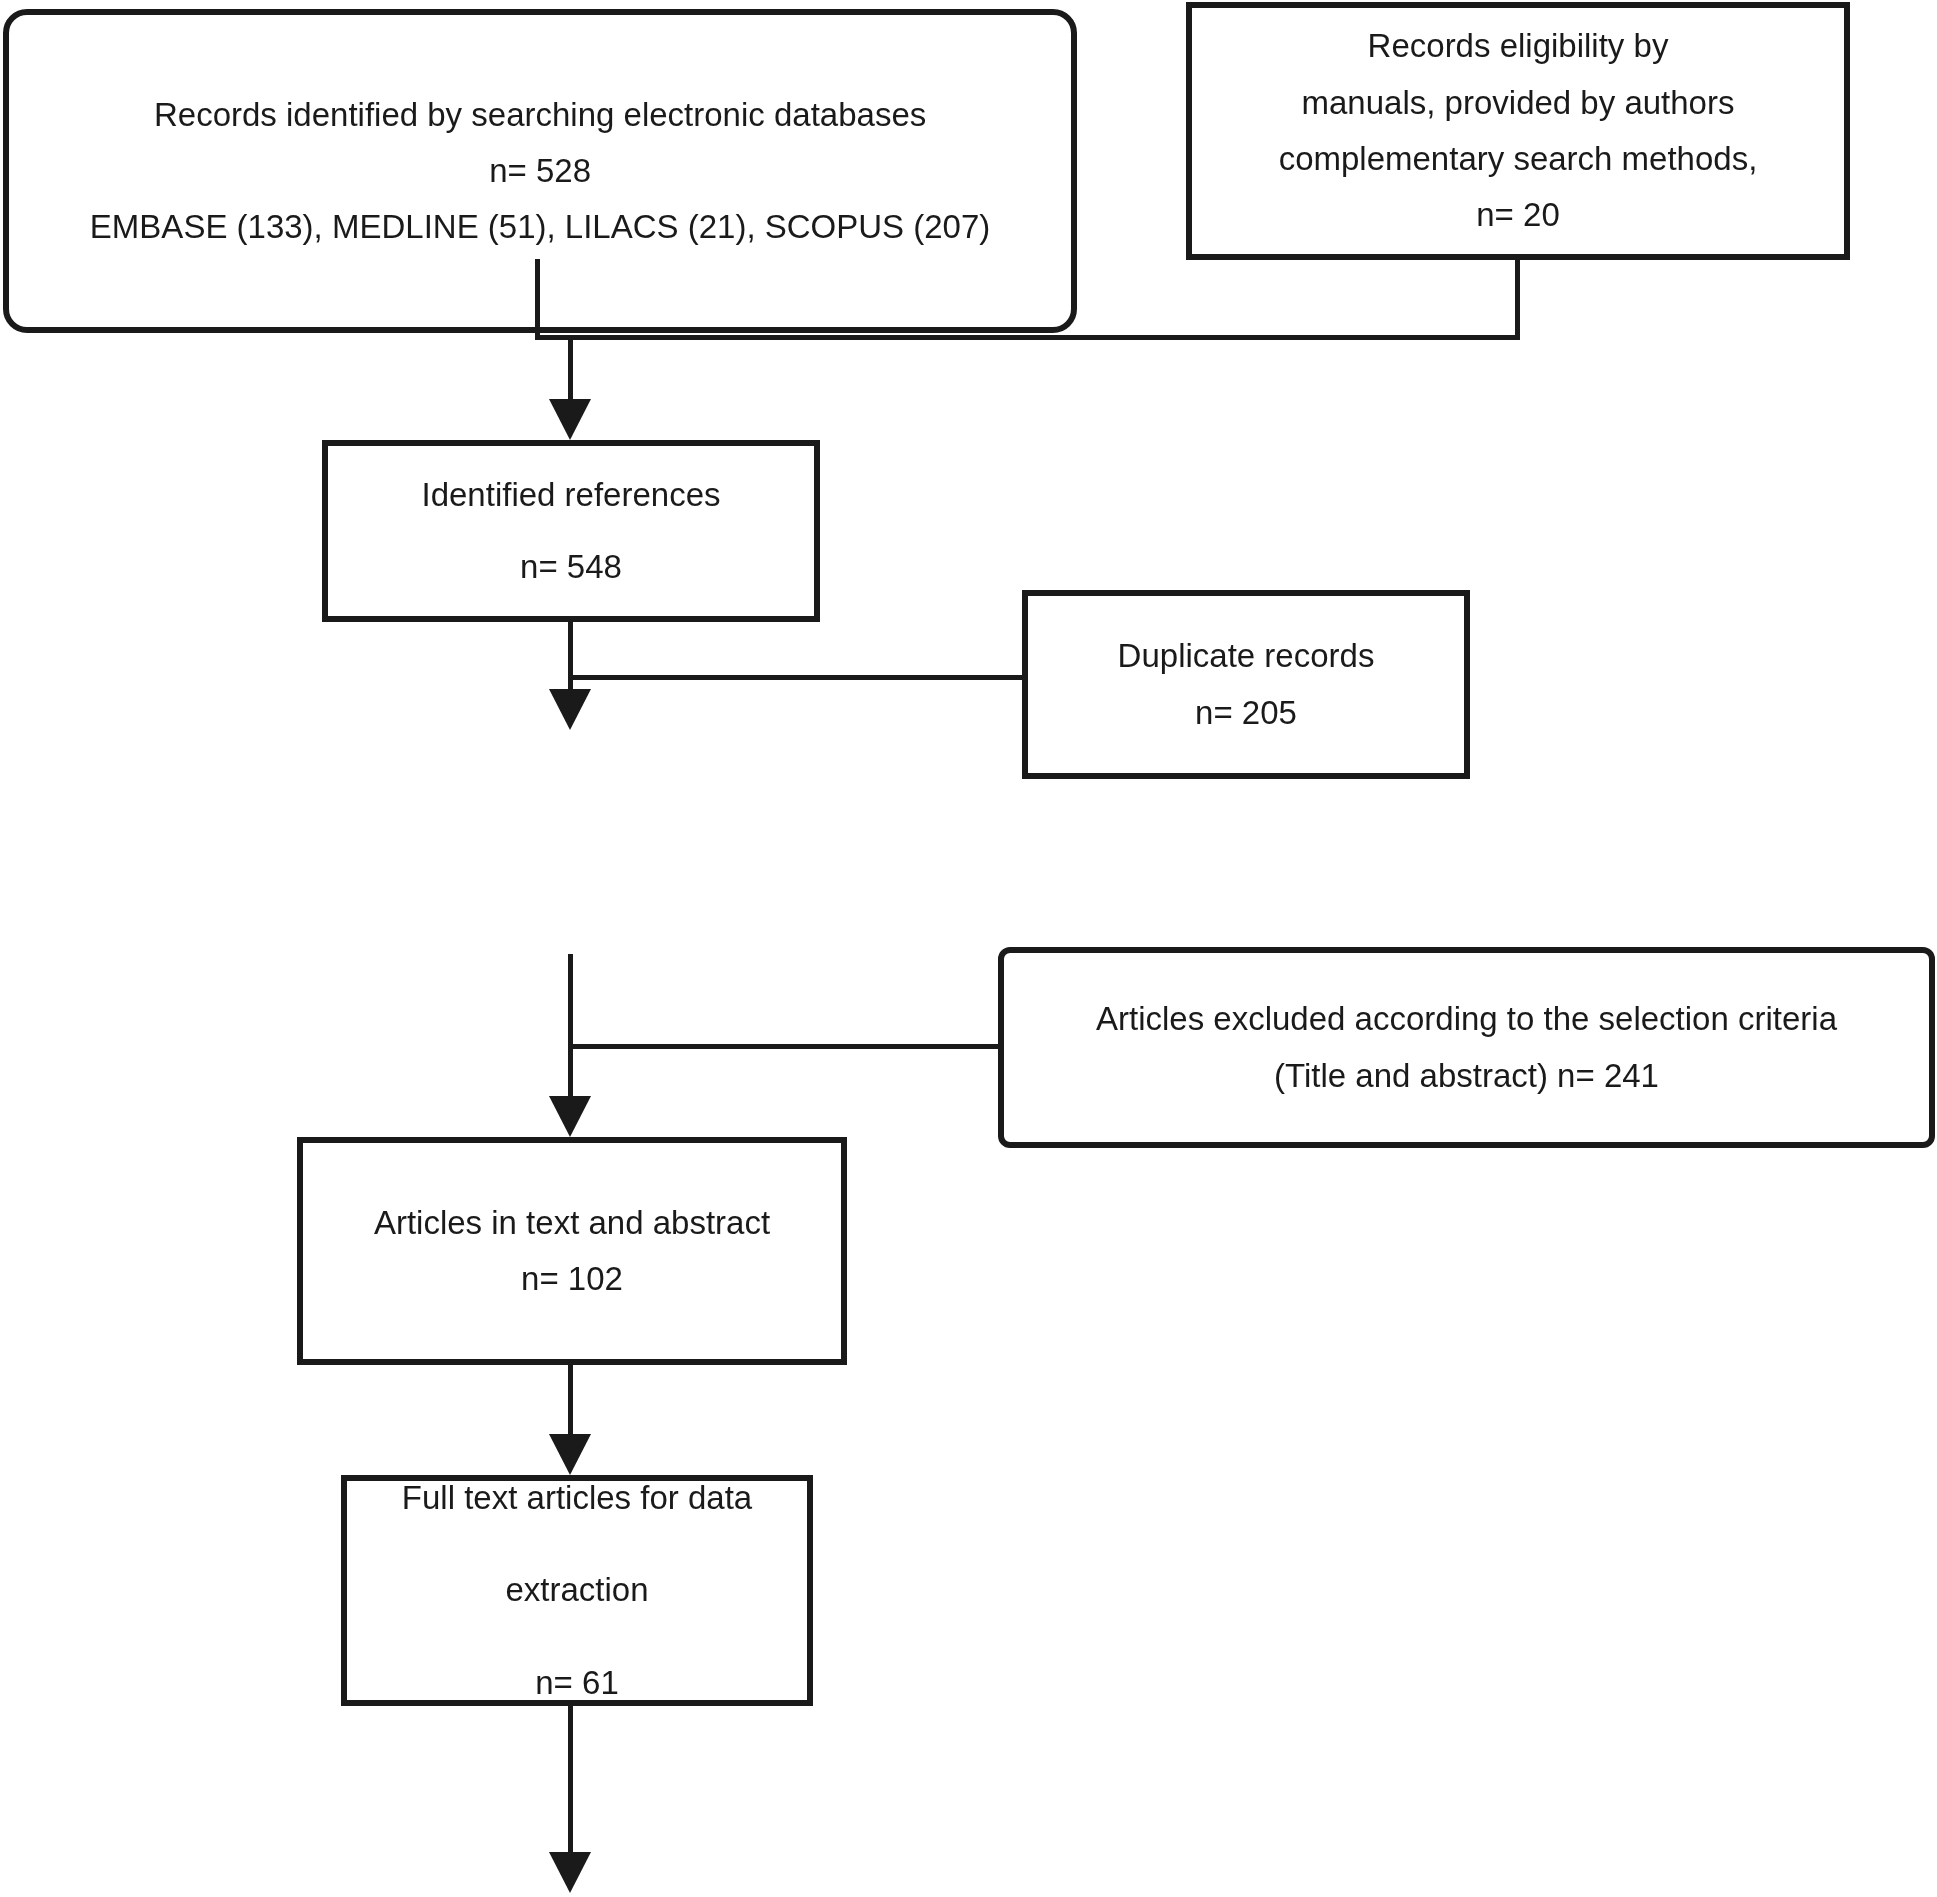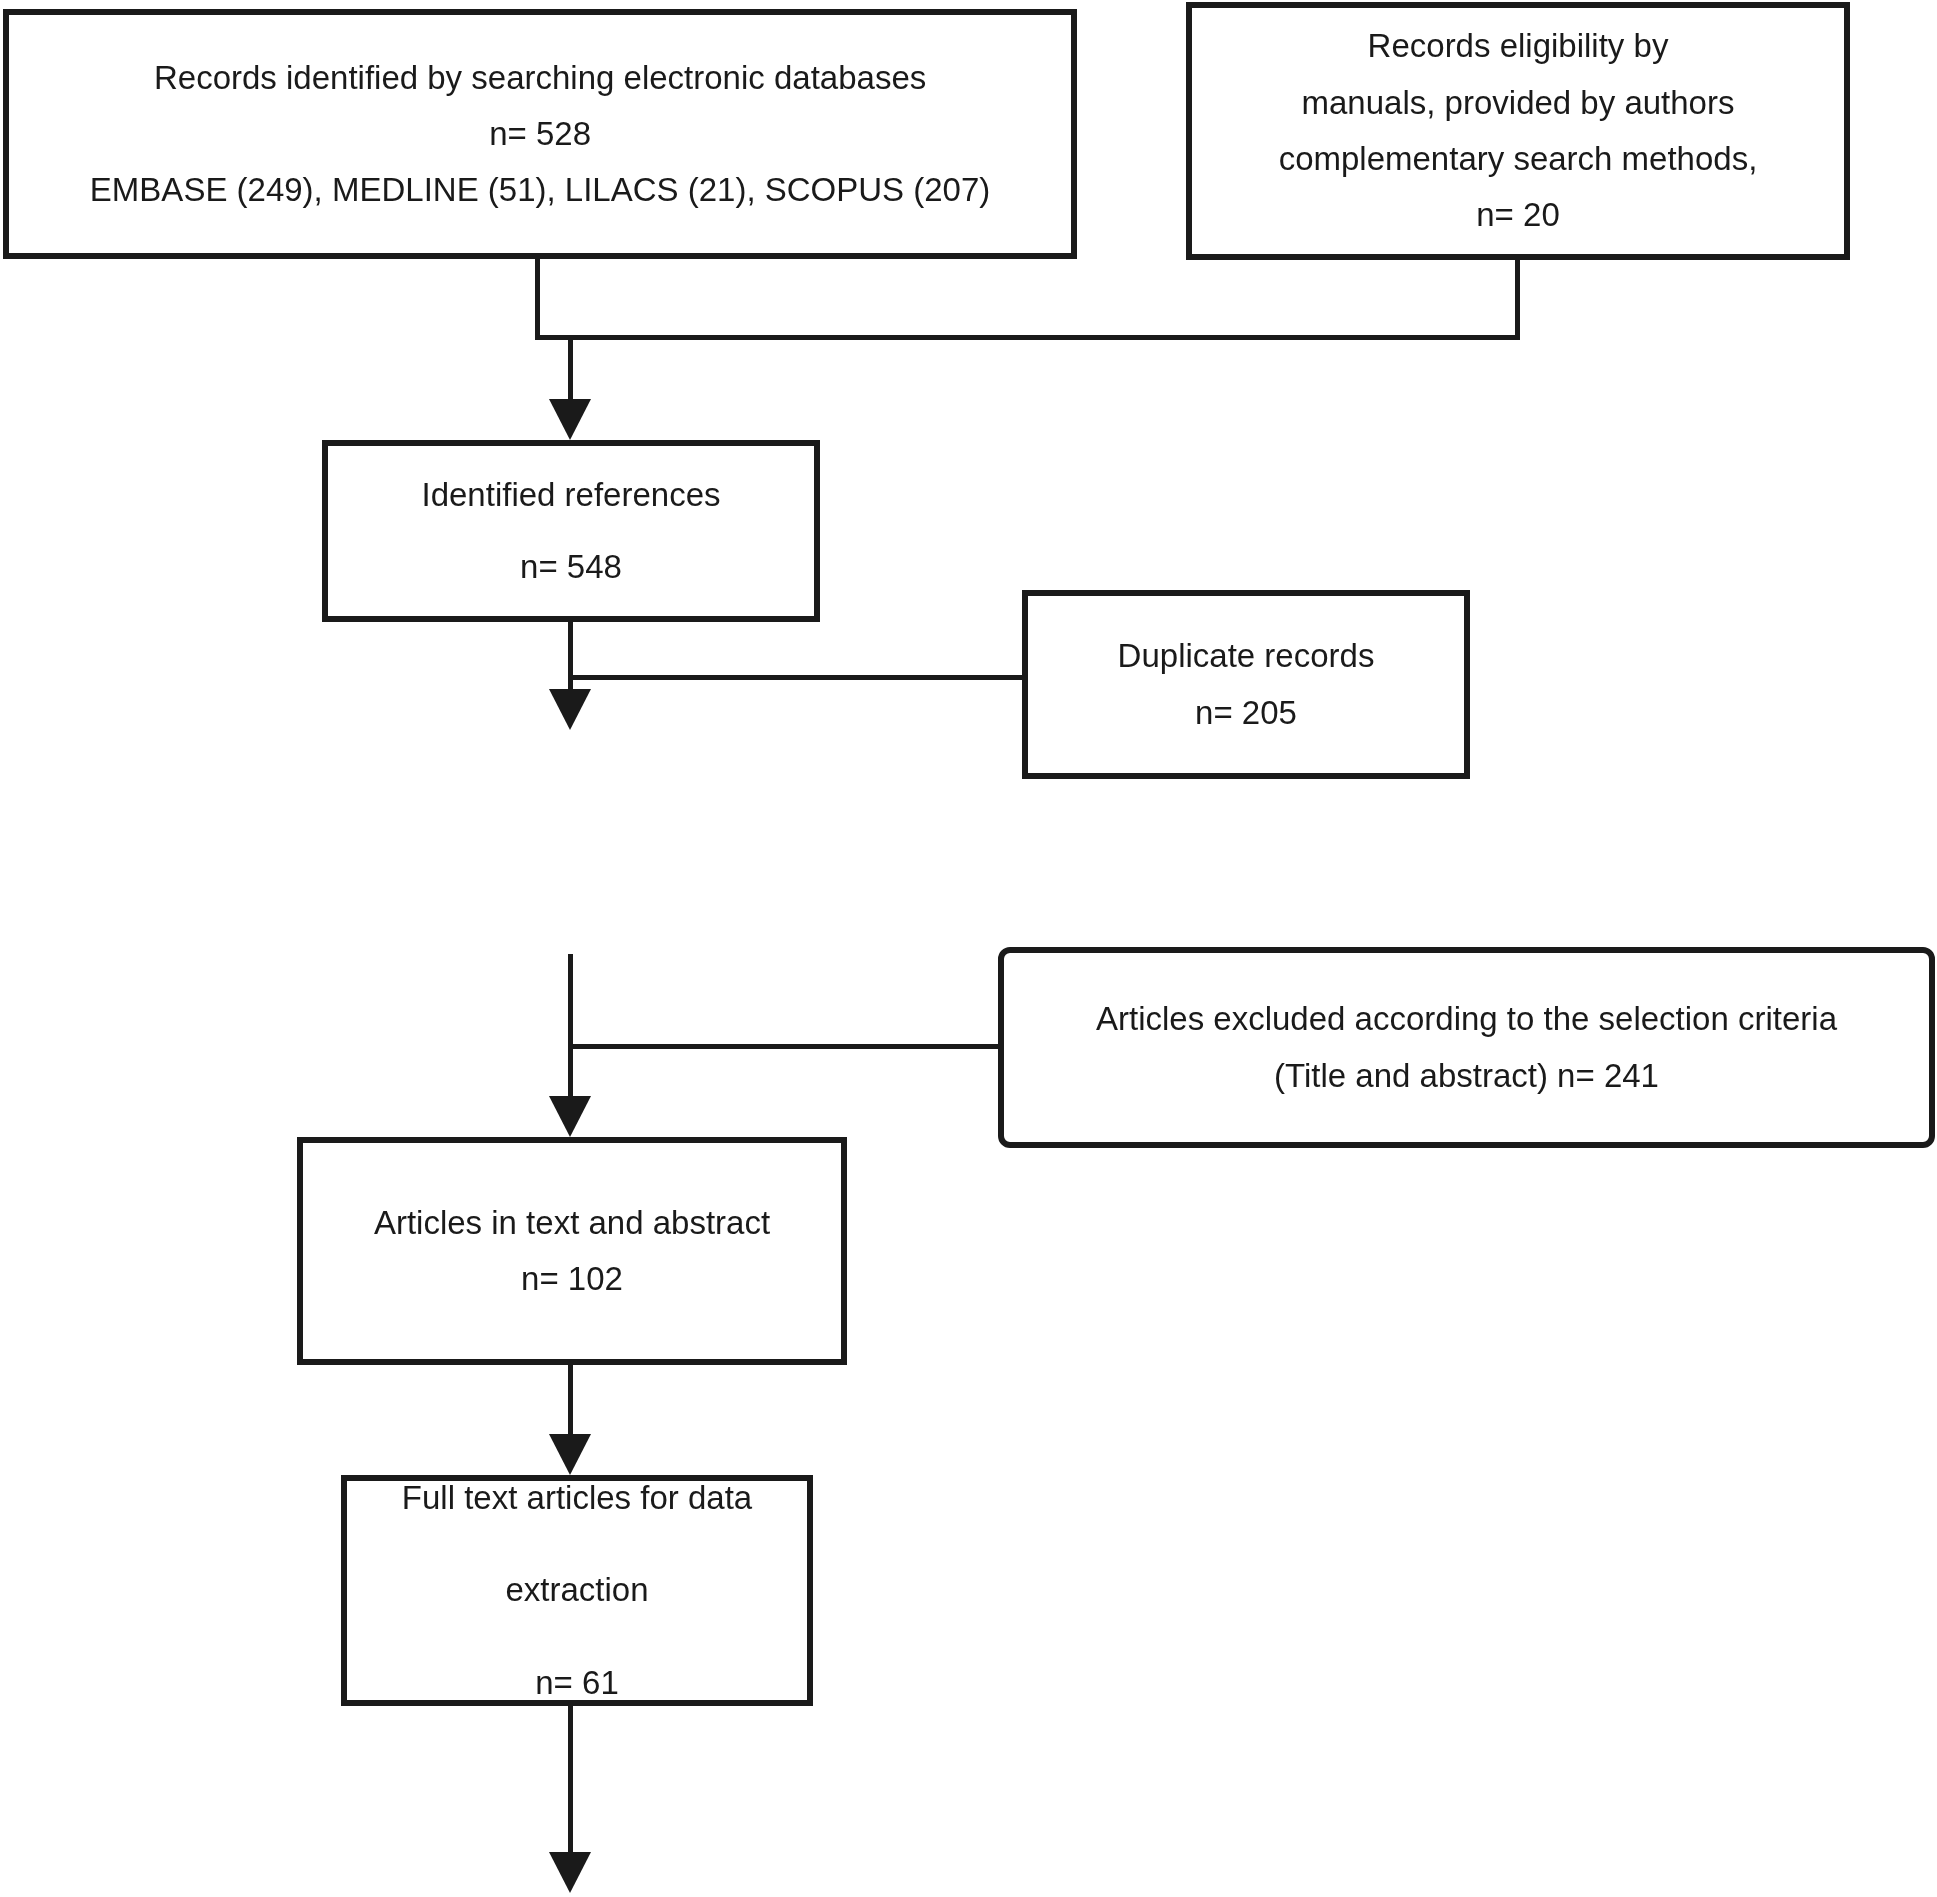--- a/index.html
+++ b/index.html
@@ -48,24 +48,24 @@
     border-left: 21px solid transparent;
     border-right: 21px solid transparent;
     border-top: 41px solid #1a1a1a;
   }
 </style>
 </head>
 <body>
 
 <div class="canvas">
 
-  <div class="box" style="left:3.1px; top:9.4px; width:1074px; height:250px;">
+  <div class="box" style="left:3.1px; top:9.4px; width:1074px; height:324px;border-radius:24px;">
     <div class="bline">Records identified by searching electronic databases</div>
     <div class="bline">n= 528</div>
-    <div class="bline">EMBASE (249), MEDLINE (51), LILACS (21), SCOPUS (207)</div>
+    <div class="bline">EMBASE (133), MEDLINE (51), LILACS (21), SCOPUS (207)</div>
   </div>
 
   <div class="box" style="left:1186px; top:1.6px; width:664px; height:258px;">
     <div class="bline">Records eligibility by</div>
     <div class="bline">manuals, provided by authors</div>
     <div class="bline">complementary search methods,</div>
     <div class="bline">n= 20</div>
   </div>
 
   <div class="vline" style="left:535px; top:259px; height:80px;"></div>

